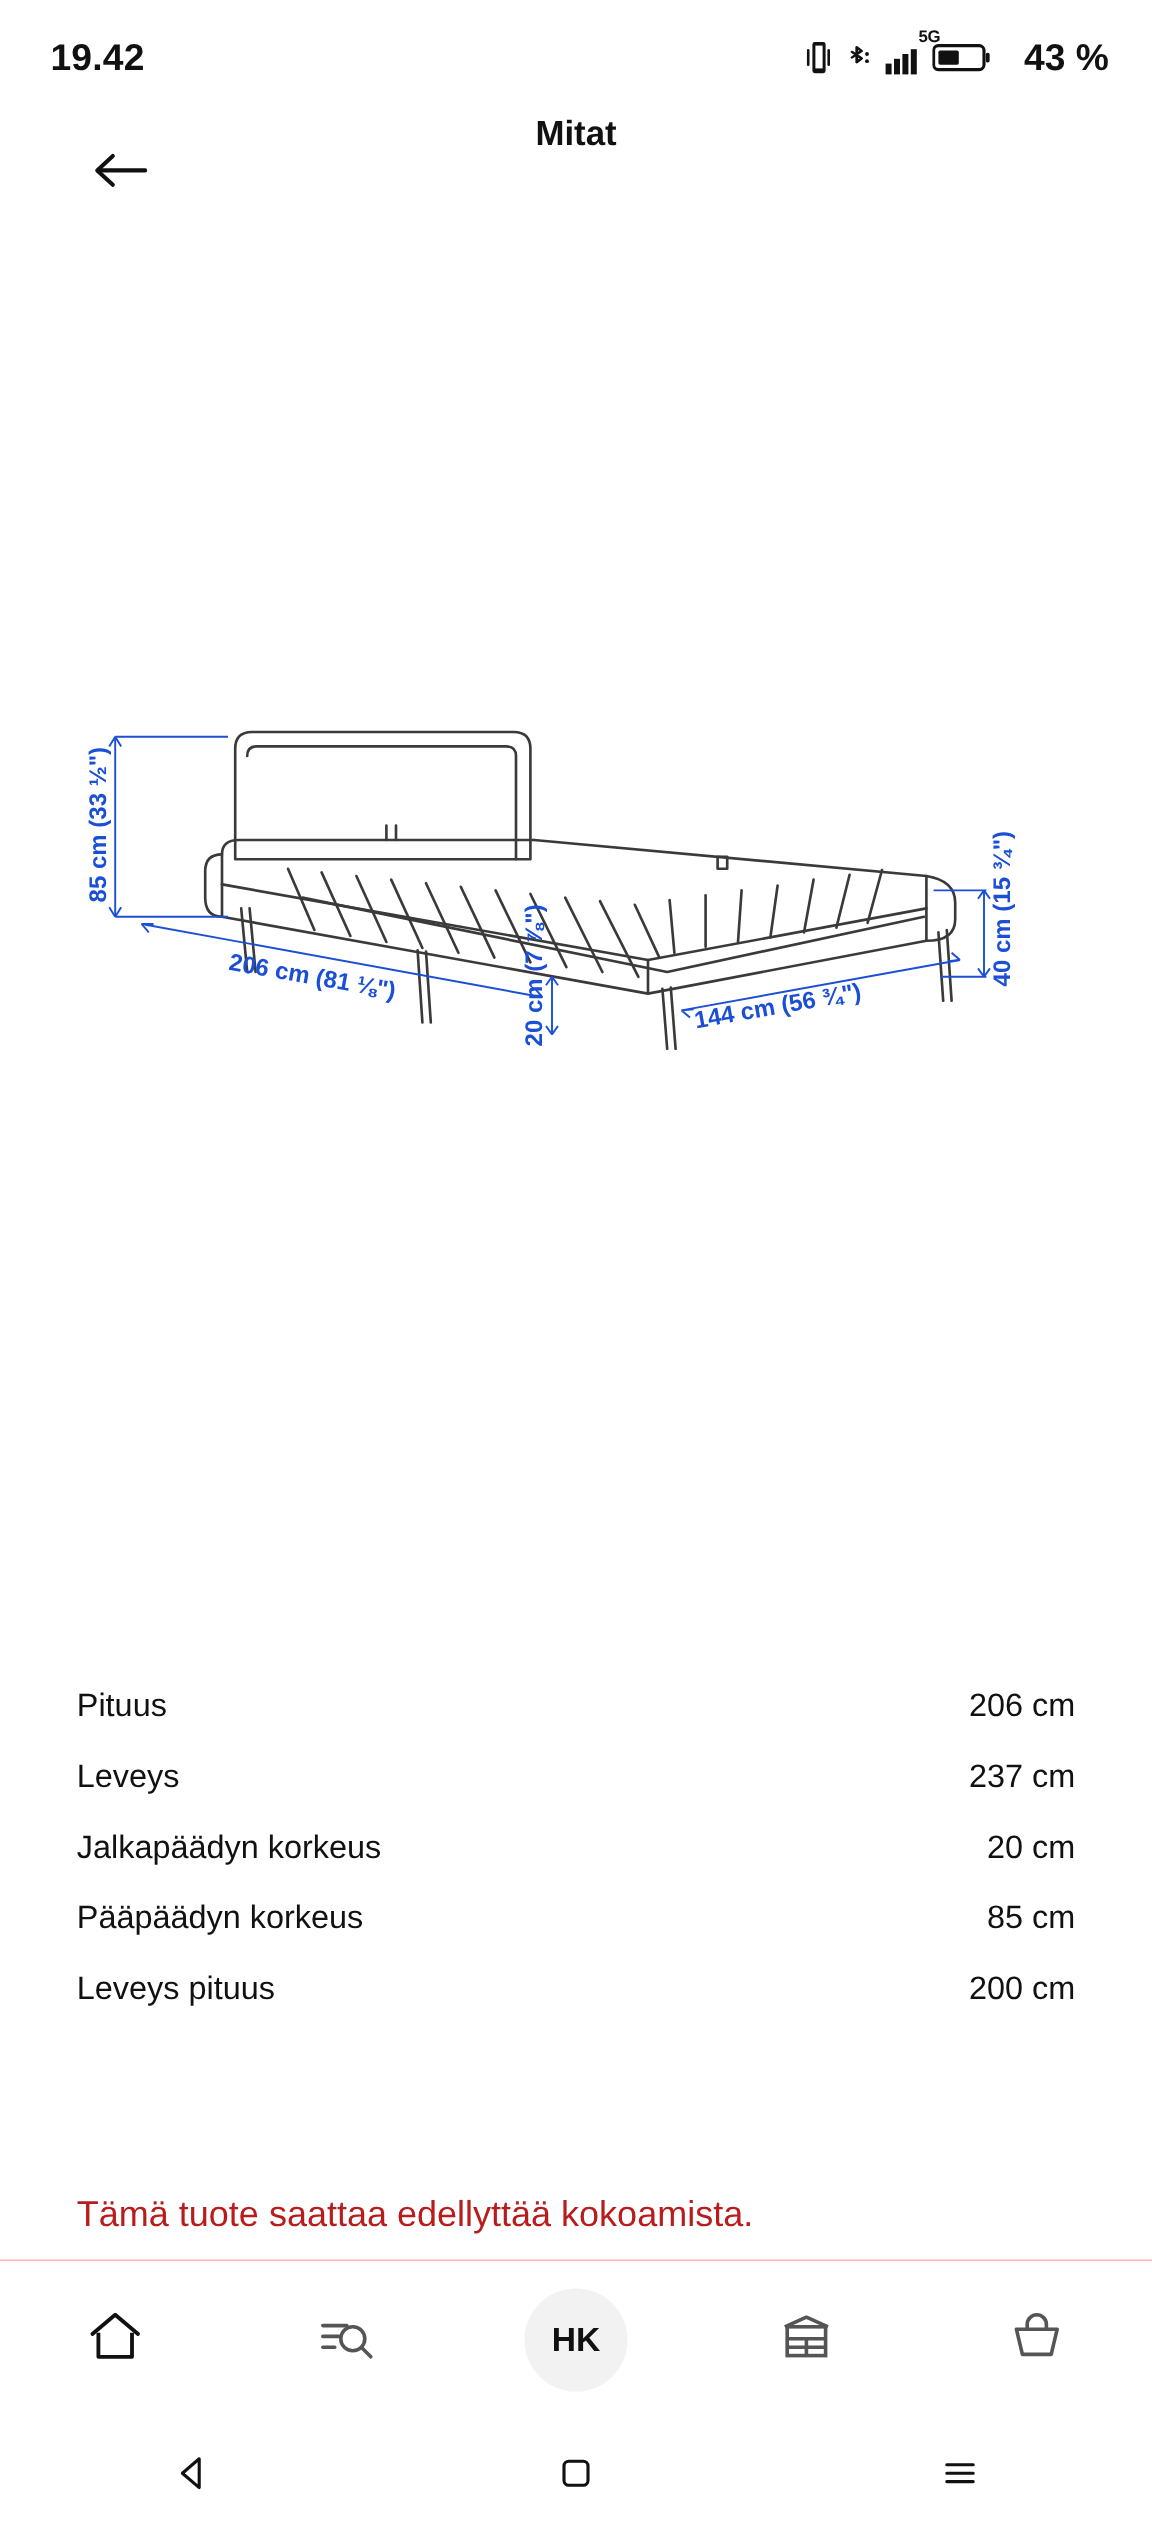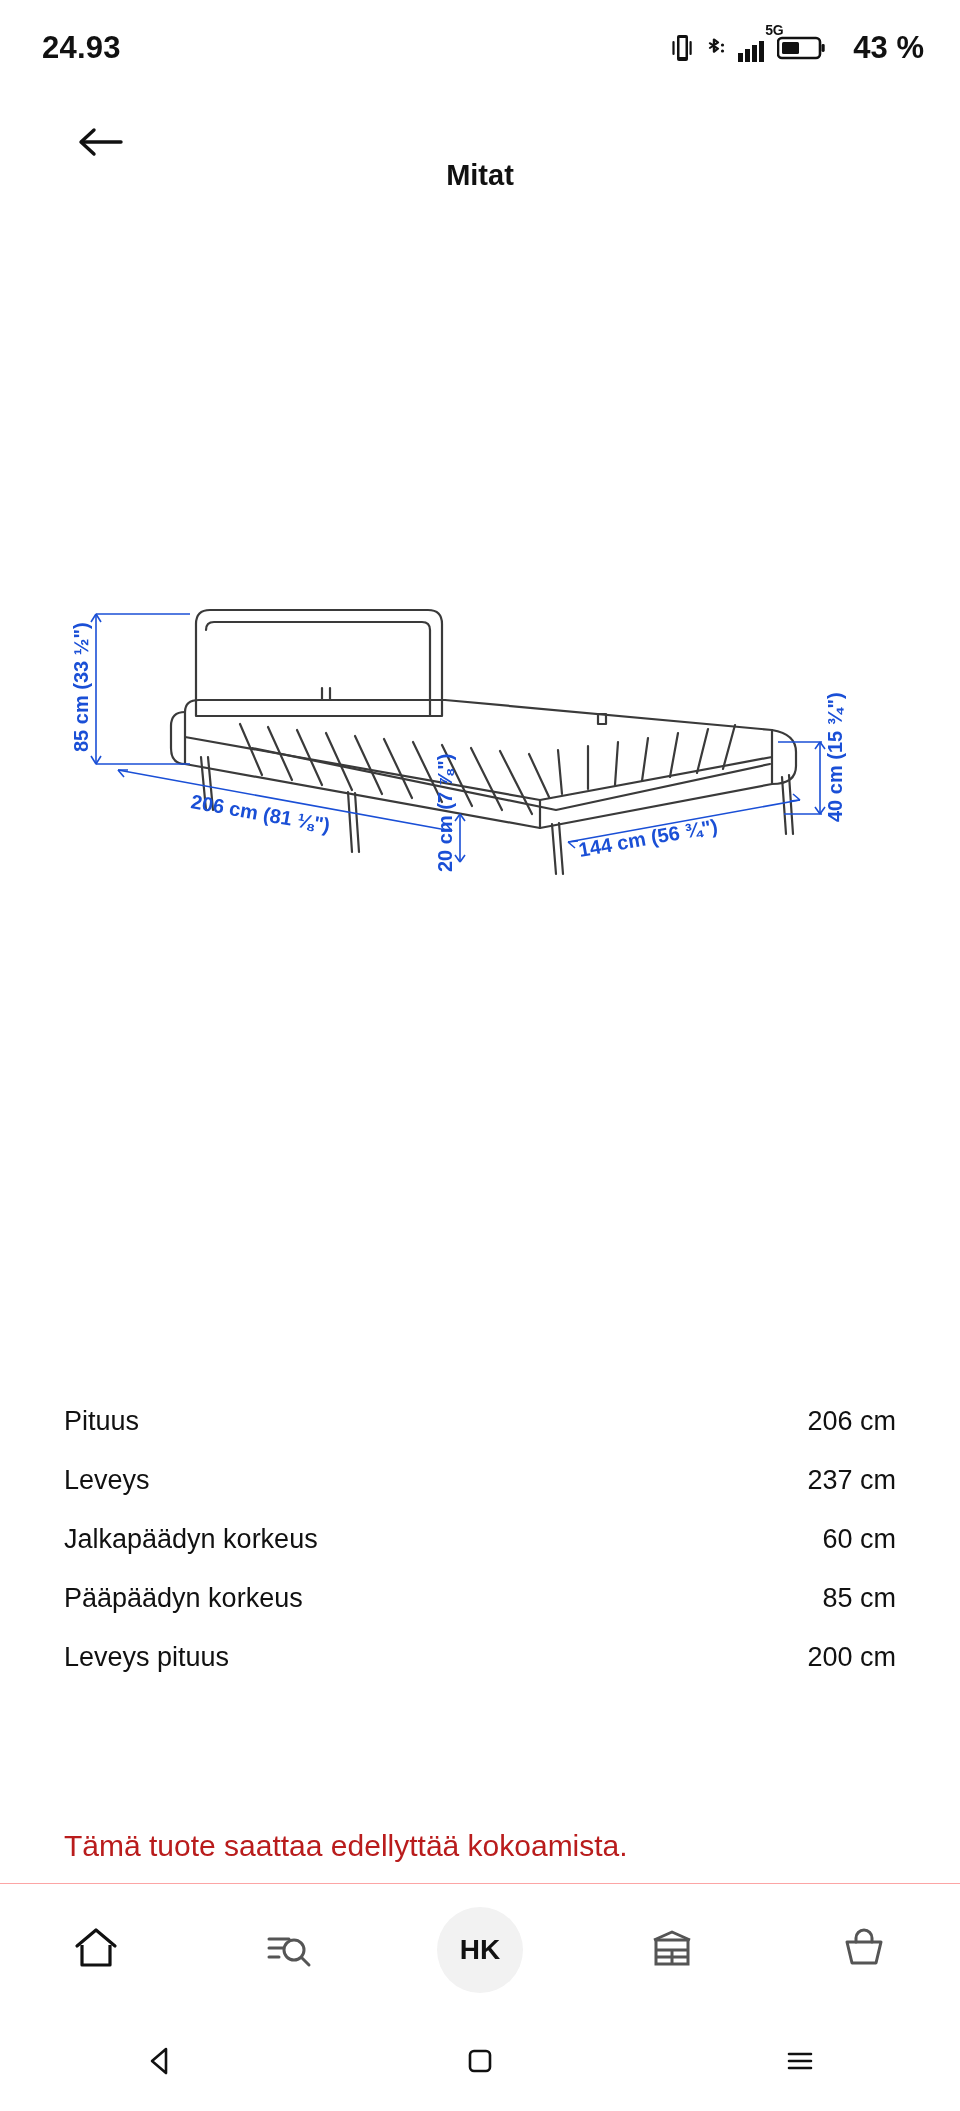--- a/index.html
+++ b/index.html
@@ -59,21 +59,21 @@
     letter-spacing: -0.3px;
     margin-left: 27px;
   }
 
   
   .appbar {
     height: 96px;
     flex: 0 0 96px;
     position: relative;
     display: flex;
-    align-items: flex-end;
+    align-items: flex-start;
     justify-content: center;
   }
   .back-btn {
     position: absolute;
     left: 72px;
     top: 50%;
     transform: translateY(-50%);
     width: 56px;
     height: 56px;
     display: flex;
@@ -193,21 +193,21 @@
   }
 
   .dim-text { fill: #1a4fd6; font-weight: bold; }
 </style>
 </head>
 <body>
 
 <div class="screen">
 
   <div class="statusbar">
-    <div class="clock">24.93</div>
+    <div class="clock">19.42</div>
     <div class="status-right">
 
       <span>
         <svg width="20" height="30" viewBox="0 0 20 30">
           <rect x="5" y="2" width="11" height="26" rx="2" fill="#111"></rect>
           <rect x="7.5" y="5" width="6" height="19" fill="#fff"></rect>
           <path d="M1.5 9 L1.5 21" stroke="#111" stroke-width="2.2" stroke-linecap="round"></path>
           <path d="M18.6 9 L18.6 21" stroke="#111" stroke-width="2.2" stroke-linecap="round"></path>
         </svg>
       </span>
@@ -343,21 +343,21 @@
       <div class="spec-row">
         <span class="spec-label">Pituus</span>
         <span class="spec-value">206 cm</span>
       </div>
       <div class="spec-row">
         <span class="spec-label">Leveys</span>
         <span class="spec-value">237 cm</span>
       </div>
       <div class="spec-row">
         <span class="spec-label">Jalkapäädyn korkeus</span>
-        <span class="spec-value">60 cm</span>
+        <span class="spec-value">20 cm</span>
       </div>
       <div class="spec-row">
         <span class="spec-label">Pääpäädyn korkeus</span>
         <span class="spec-value">85 cm</span>
       </div>
       <div class="spec-row">
         <span class="spec-label">Leveys pituus</span>
         <span class="spec-value">200 cm</span>
       </div>
     </div>

